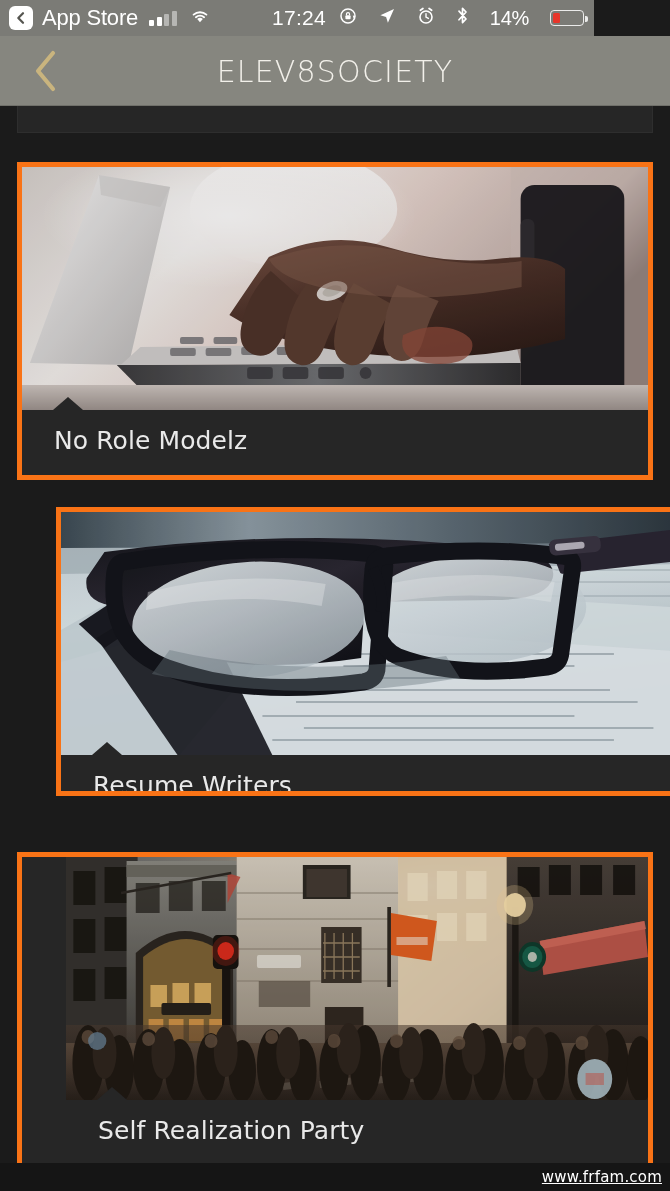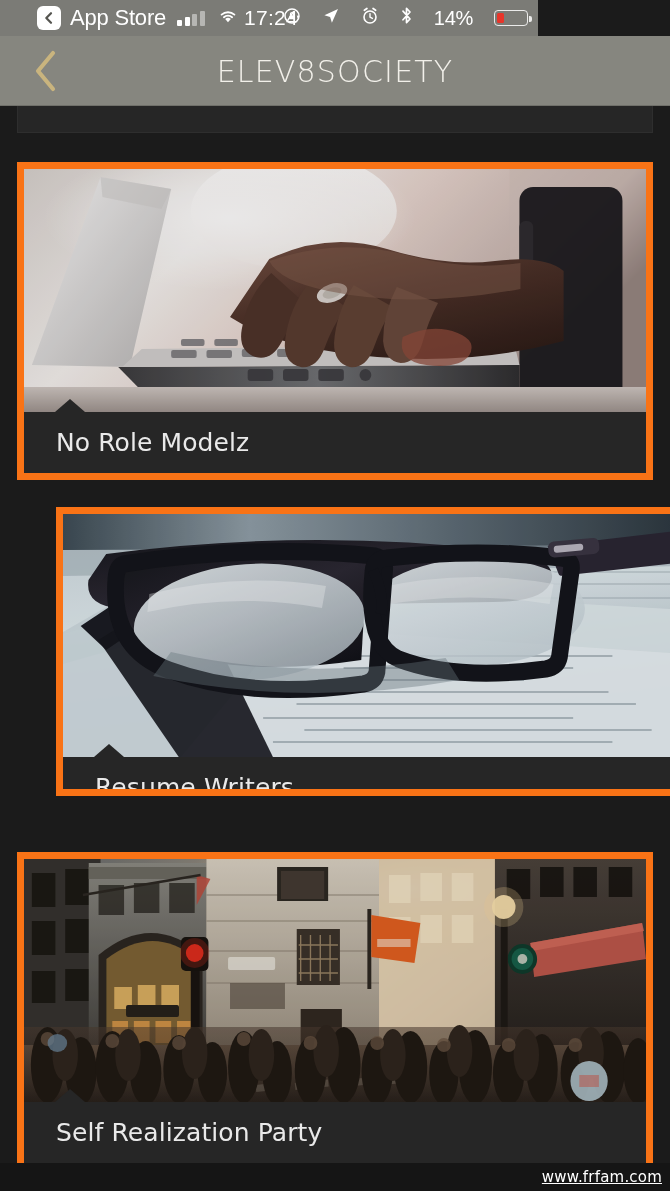--- a/index.html
+++ b/index.html
@@ -6,25 +6,24 @@
   html, body {
     width:670px; height:1191px;
     background:#1b1b1b;
     font-family:"Liberation Sans", sans-serif;
     overflow:hidden;
   }
   #app { position:relative; width:670px; height:1191px; background:#1b1b1b; overflow:hidden; }
 
   
   .statusbar {
-    position:absolute; top:0; left:0; width:538px; height:36px;
+    position:absolute; top:0; left:0; width:594px; height:36px;
     background:#7b7b76;
     display:flex; align-items:center;
     color:#fff;
-    padding-left:28px;
   }
   .sb-left { display:flex; align-items:center; gap:9px; padding-left:9px; }
   .sb-back-chip {
     width:24px; height:24px; border-radius:6px; background:#fff;
     display:flex; align-items:center; justify-content:center;
   }
   .sb-back-chip svg { display:block; }
   .sb-appname { font-size:22px; letter-spacing:-0.2px; color:#fff; font-weight:400; }
   .sb-signal { display:flex; align-items:flex-end; gap:2.5px; height:15px; margin-left:2px; }
   .sb-signal i { display:block; width:5px; background:#fff; border-radius:1px; }
@@ -80,21 +79,21 @@
 
   
   .card-partial {
     position:absolute; top:0; left:17px; width:636px; height:27px;
     background:#262626; border:1px solid #2e2e2e; border-top:none;
   }
 
   .card {
     position:absolute; left:17px; width:636px;
     background:#262626;
-    border:7px solid #f97316;
+    border:5px solid #f97316;
     overflow:hidden;
   }
   .card-photo { position:relative; width:100%; height:243px; overflow:hidden; }
   .card-photo svg { display:block; width:100%; height:100%; }
   .notch {
     position:absolute; left:31px; bottom:0;
     width:0; height:0;
     border-left:15px solid transparent;
     border-right:15px solid transparent;
     border-bottom:13px solid #262626;
@@ -338,21 +337,21 @@
           <path d="M110 138 q130 30 280 6 l14 22 q-160 28 -312 -4 z" fill="#6d7a82" opacity="0.4"></path>
           <rect x="0" y="0" width="634" height="243" fill="#0e1a22" opacity="0.08"></rect>
         </svg>
         <span class="notch"></span>
       </div>
       <div class="card-caption">
         <span class="card-title">Resume Writers</span>
       </div>
     </div>
 
-    <div class="card" style="top:746px; height:318px;">
+    <div class="card" style="top:746px; height:318px;padding-left:44px;">
       <div class="card-photo">
         <svg viewBox="0 0 634 243" preserveAspectRatio="none">
           <defs>
             <linearGradient id="sky3" x1="0" y1="0" x2="1" y2="0.5">
               <stop offset="0" stop-color="#5e6468"></stop>
                 <stop offset="0.45" stop-color="#b7a893"></stop>
               <stop offset="0.62" stop-color="#ffe9c4"></stop>
                 <stop offset="0.8" stop-color="#d8c0a0"></stop>
               <stop offset="1" stop-color="#70635c"></stop>
             </linearGradient>

